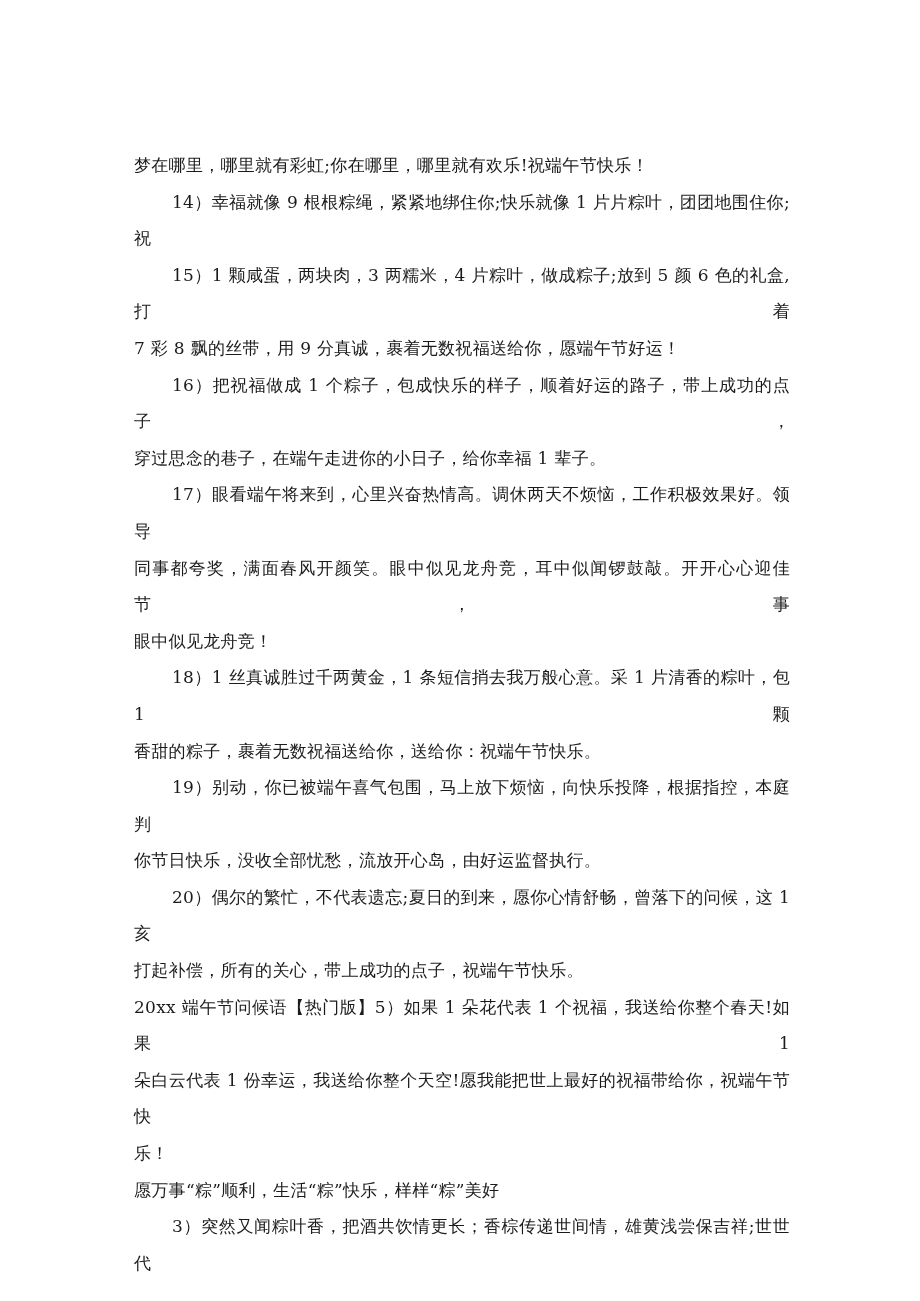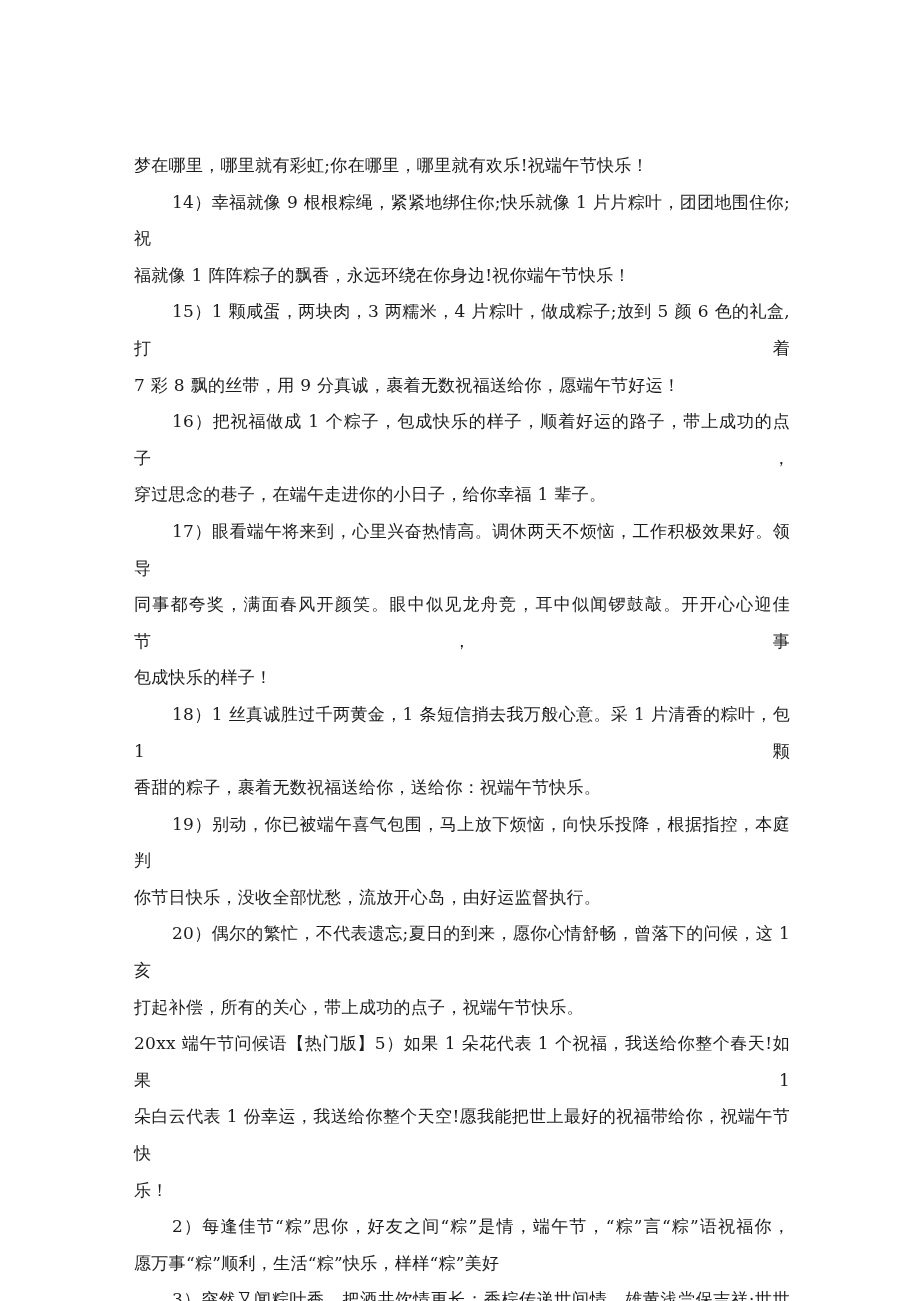--- a/index.html
+++ b/index.html
@@ -42,34 +42,32 @@
     text-align-last: justify;
   }
 </style>
 </head>
 <body>
 
 <div class="page" style="background: rgb(255, 255, 255);">
   <div class="content" style="color: rgb(27, 27, 27);">
       <div class="line">梦在哪里，哪里就有彩虹;你在哪里，哪里就有欢乐!祝端午节快乐！</div>
       <div class="line indent justify">14）幸福就像 9 根根粽绳，紧紧地绑住你;快乐就像 1 片片粽叶，团团地围住你;祝</div>
-      <div class="line">福就像 1 阵阵粽子的飘香，永远环绕在你身边!祝你端午节快乐！</div>
       <div class="line indent justify">15）1 颗咸蛋，两块肉，3 两糯米，4 片粽叶，做成粽子;放到 5 颜 6 色的礼盒,打着</div>
       <div class="line">7 彩 8 飘的丝带，用 9 分真诚，裹着无数祝福送给你，愿端午节好运！</div>
       <div class="line indent justify">16）把祝福做成 1 个粽子，包成快乐的样子，顺着好运的路子，带上成功的点子，</div>
       <div class="line">穿过思念的巷子，在端午走进你的小日子，给你幸福 1 辈子。</div>
       <div class="line indent justify">17）眼看端午将来到，心里兴奋热情高。调休两天不烦恼，工作积极效果好。领导</div>
       <div class="line justify">同事都夸奖，满面春风开颜笑。眼中似见龙舟竞，耳中似闻锣鼓敲。开开心心迎佳节，事</div>
-      <div class="line">包成快乐的样子！</div>
+      <div class="line">眼中似见龙舟竞！</div>
       <div class="line indent justify">18）1 丝真诚胜过千两黄金，1 条短信捎去我万般心意。采 1 片清香的粽叶，包 1 颗</div>
       <div class="line">香甜的粽子，裹着无数祝福送给你，送给你：祝端午节快乐。</div>
       <div class="line indent justify">19）别动，你已被端午喜气包围，马上放下烦恼，向快乐投降，根据指控，本庭判</div>
       <div class="line">你节日快乐，没收全部忧愁，流放开心岛，由好运监督执行。</div>
       <div class="line indent justify">20）偶尔的繁忙，不代表遗忘;夏日的到来，愿你心情舒畅，曾落下的问候，这 1 亥</div>
       <div class="line">打起补偿，所有的关心，带上成功的点子，祝端午节快乐。</div>
       <div class="line justify">20xx 端午节问候语【热门版】5）如果 1 朵花代表 1 个祝福，我送给你整个春天!如果 1</div>
       <div class="line justify">朵白云代表 1 份幸运，我送给你整个天空!愿我能把世上最好的祝福带给你，祝端午节快</div>
       <div class="line">乐！</div>
-      <div class="line indent justify">2）每逢佳节“粽”思你，好友之间“粽”是情，端午节，“粽”言“粽”语祝福你，</div>
       <div class="line">愿万事“粽”顺利，生活“粽”快乐，样样“粽”美好</div>
       <div class="line indent justify">3）突然又闻粽叶香，把酒共饮情更长；香棕传递世间情，雄黄浅尝保吉祥;世世代</div>
     </div>
 </div>
 
 </body></html>

